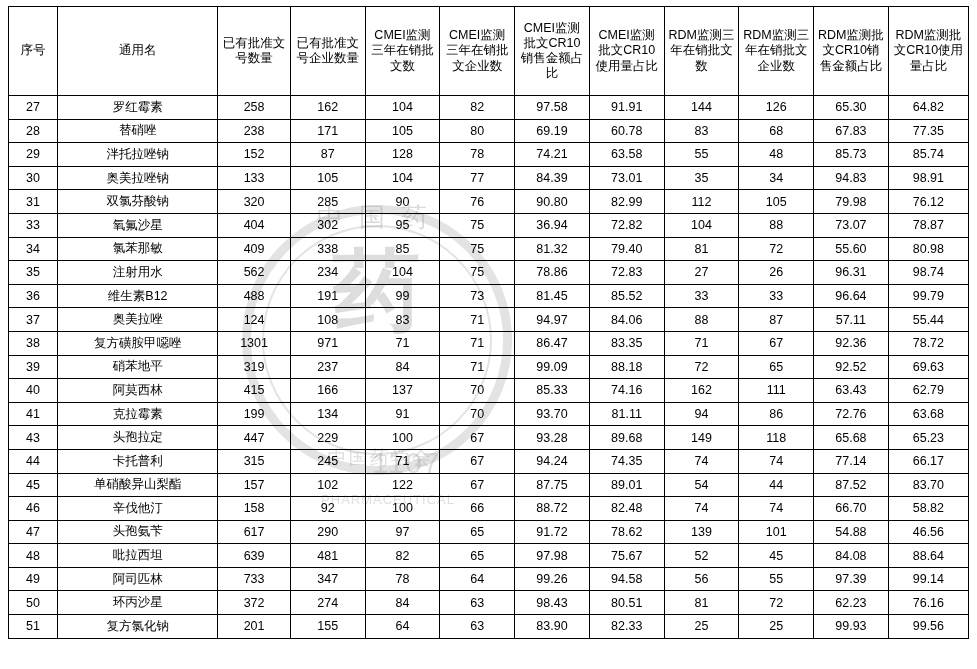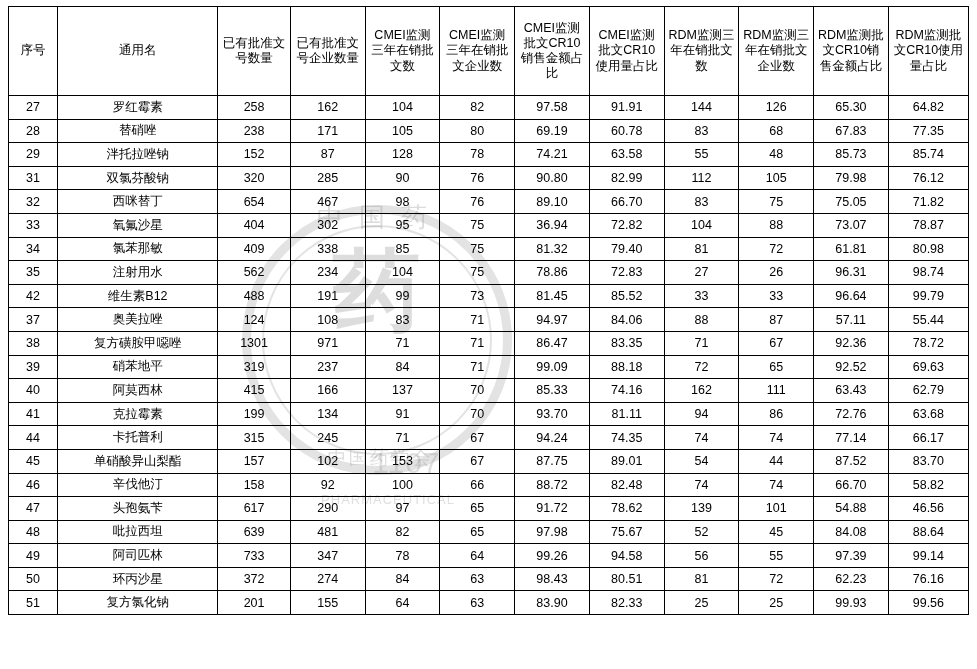--- a/index.html
+++ b/index.html
@@ -222,48 +222,48 @@
           <td>128</td>
           <td>78</td>
           <td>74.21</td>
           <td>63.58</td>
           <td>55</td>
           <td>48</td>
           <td>85.73</td>
           <td>85.74</td>
         </tr>
         <tr>
+          <td>30</td>
+          <td class="col-name">奥美拉唑钠</td>
+          <td>133</td>
+          <td>105</td>
+          <td>104</td>
+          <td>77</td>
+          <td>84.39</td>
+          <td>73.01</td>
+          <td>35</td>
+          <td>34</td>
+          <td>94.83</td>
+          <td>98.91</td>
+        </tr>
+        <tr>
           <td>31</td>
           <td class="col-name">双氯芬酸钠</td>
           <td>320</td>
           <td>285</td>
           <td>90</td>
           <td>76</td>
           <td>90.80</td>
           <td>82.99</td>
           <td>112</td>
           <td>105</td>
           <td>79.98</td>
           <td>76.12</td>
         </tr>
         <tr>
-          <td>32</td>
-          <td class="col-name">西咪替丁</td>
-          <td>654</td>
-          <td>467</td>
-          <td>98</td>
-          <td>76</td>
-          <td>89.10</td>
-          <td>66.70</td>
-          <td>83</td>
-          <td>75</td>
-          <td>75.05</td>
-          <td>71.82</td>
-        </tr>
-        <tr>
           <td>33</td>
           <td class="col-name">氧氟沙星</td>
           <td>404</td>
           <td>302</td>
           <td>95</td>
           <td>75</td>
           <td>36.94</td>
           <td>72.82</td>
           <td>104</td>
           <td>88</td>
@@ -274,39 +274,39 @@
           <td>34</td>
           <td class="col-name">氯苯那敏</td>
           <td>409</td>
           <td>338</td>
           <td>85</td>
           <td>75</td>
           <td>81.32</td>
           <td>79.40</td>
           <td>81</td>
           <td>72</td>
-          <td>61.81</td>
+          <td>55.60</td>
           <td>80.98</td>
         </tr>
         <tr>
           <td>35</td>
           <td class="col-name">注射用水</td>
           <td>562</td>
           <td>234</td>
           <td>104</td>
           <td>75</td>
           <td>78.86</td>
           <td>72.83</td>
           <td>27</td>
           <td>26</td>
           <td>96.31</td>
           <td>98.74</td>
         </tr>
         <tr>
-          <td>42</td>
+          <td>36</td>
           <td class="col-name">维生素B12</td>
           <td>488</td>
           <td>191</td>
           <td>99</td>
           <td>73</td>
           <td>81.45</td>
           <td>85.52</td>
           <td>33</td>
           <td>33</td>
           <td>96.64</td>
@@ -376,39 +376,53 @@
           <td>91</td>
           <td>70</td>
           <td>93.70</td>
           <td>81.11</td>
           <td>94</td>
           <td>86</td>
           <td>72.76</td>
           <td>63.68</td>
         </tr>
         <tr>
+          <td>43</td>
+          <td class="col-name">头孢拉定</td>
+          <td>447</td>
+          <td>229</td>
+          <td>100</td>
+          <td>67</td>
+          <td>93.28</td>
+          <td>89.68</td>
+          <td>149</td>
+          <td>118</td>
+          <td>65.68</td>
+          <td>65.23</td>
+        </tr>
+        <tr>
           <td>44</td>
           <td class="col-name">卡托普利</td>
           <td>315</td>
           <td>245</td>
           <td>71</td>
           <td>67</td>
           <td>94.24</td>
           <td>74.35</td>
           <td>74</td>
           <td>74</td>
           <td>77.14</td>
           <td>66.17</td>
         </tr>
         <tr>
           <td>45</td>
           <td class="col-name">单硝酸异山梨酯</td>
           <td>157</td>
           <td>102</td>
-          <td>153</td>
+          <td>122</td>
           <td>67</td>
           <td>87.75</td>
           <td>89.01</td>
           <td>54</td>
           <td>44</td>
           <td>87.52</td>
           <td>83.70</td>
         </tr>
         <tr>
           <td>46</td>

